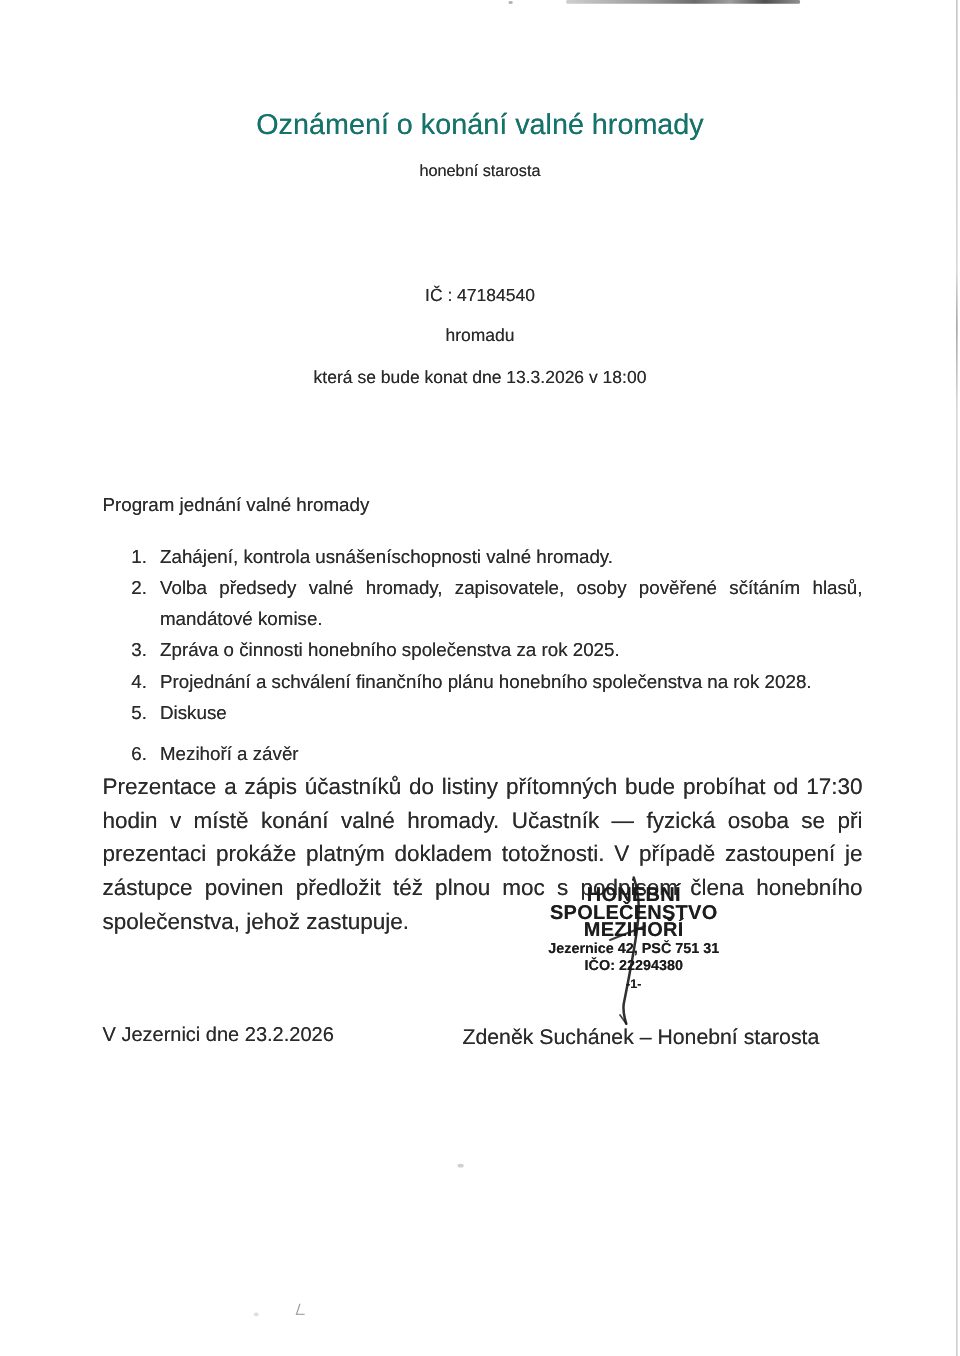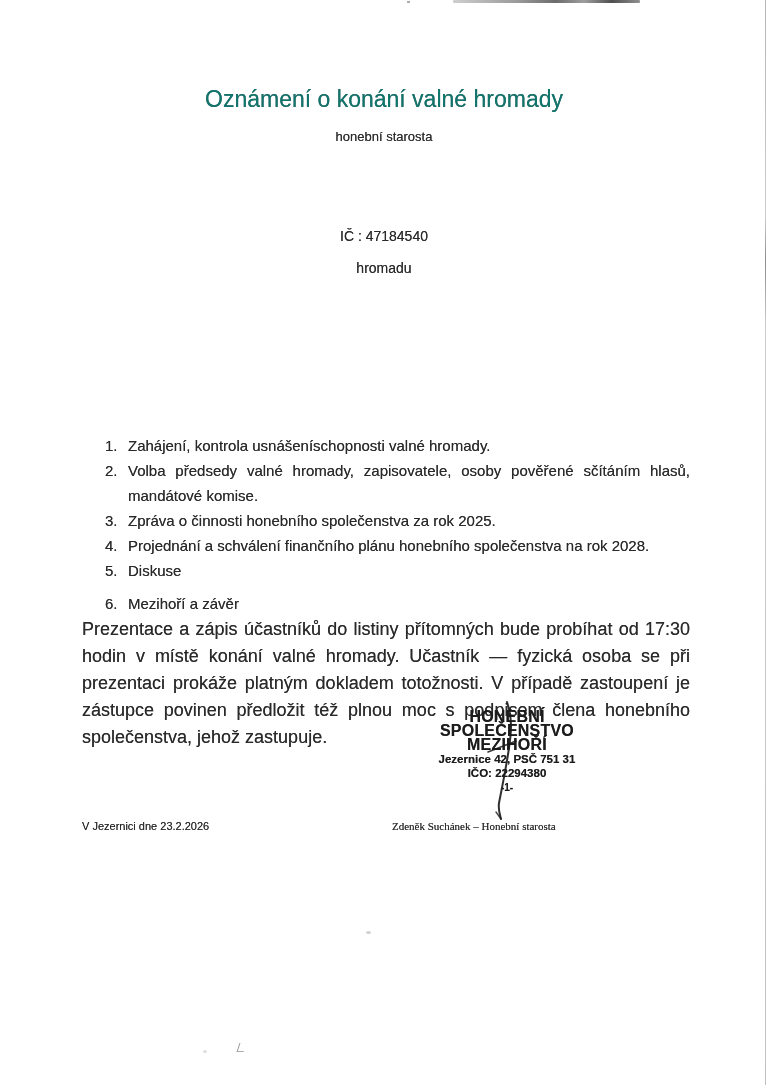--- a/index.html
+++ b/index.html
@@ -42,22 +42,22 @@
   .stamp{
     position:absolute;left:417px;top:710px;width:180px;
     text-align:center;color:#1c1c1c;line-height:14px;
   }
   .stamp .s-bold{font-weight:bold;font-size:16px;letter-spacing:.2px;}
   .stamp .s-reg{font-size:11.5px;font-weight:600;}
   .stamp .s-page{font-size:10px;font-weight:600;margin-top:1px;}
 
   .signature-svg{position:absolute;left:478px;top:698px;width:60px;height:125px;}
 
-  .footer-left{position:absolute;left:82px;top:820px;font-size:11px;text-align:right;}
-  .footer-right{position:absolute;left:392px;top:820px;font-size:11px;font-family:Liberation Serif, serif;}
+  .footer-left{position:absolute;left:82px;top:820px;font-size:16px;text-align:right;}
+  .footer-right{position:absolute;left:370px;top:820px;font-size:17px;}
 
   
   .artifact-top-smudge{
     position:absolute;left:453px;top:0;width:187px;height:3px;
     background:linear-gradient(90deg,
       rgba(95,95,95,.30) 0%, rgba(70,70,70,.55) 35%,
       rgba(45,45,45,.70) 55%, rgba(40,40,40,.45) 70%,
       rgba(35,35,35,.80) 85%, rgba(55,55,55,.55) 100%);
     border-radius:1px;
   }
@@ -96,21 +96,23 @@
   <div class="artifact-top-dot"></div>
   <div class="artifact-right-line"></div>
   <div class="artifact-speck-a"></div>
   <div class="artifact-speck-b"></div>
   <div class="artifact-speck-c"></div>
 
   <div class="cline doc-title soft">Oznámení o konání valné hromady</div>
   <div class="cline subtitle soft">honební starosta</div>
   <div class="cline ic-line soft">IČ : 47184540</div>
   <div class="cline convoke2 soft">hromadu</div>
+  <div class="cline date-line soft">která se bude konat dne 13.3.2026 v 18:00</div>
 
+  <div class="program-heading soft">Program jednání valné hromady</div>
 
   <div class="program-list">
     <div class="list-item soft">
       <span class="num">1.</span>
       <span class="txt">Zahájení, kontrola usnášeníschopnosti valné hromady.</span>
     </div>
     <div class="list-item soft">
       <span class="num">2.</span>
       <span class="txt">Volba předsedy valné hromady, zapisovatele, osoby pověřené sčítáním hlasů, mandátové komise.</span>
     </div>

